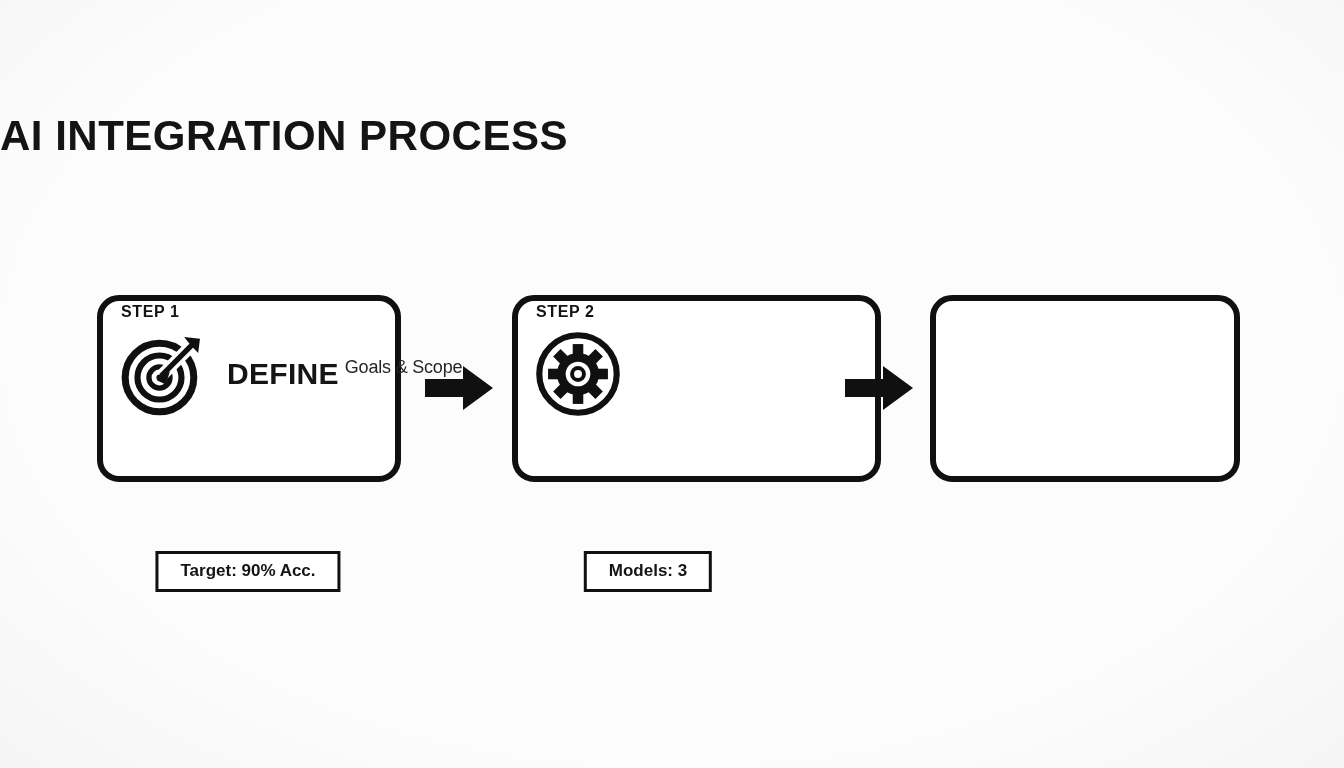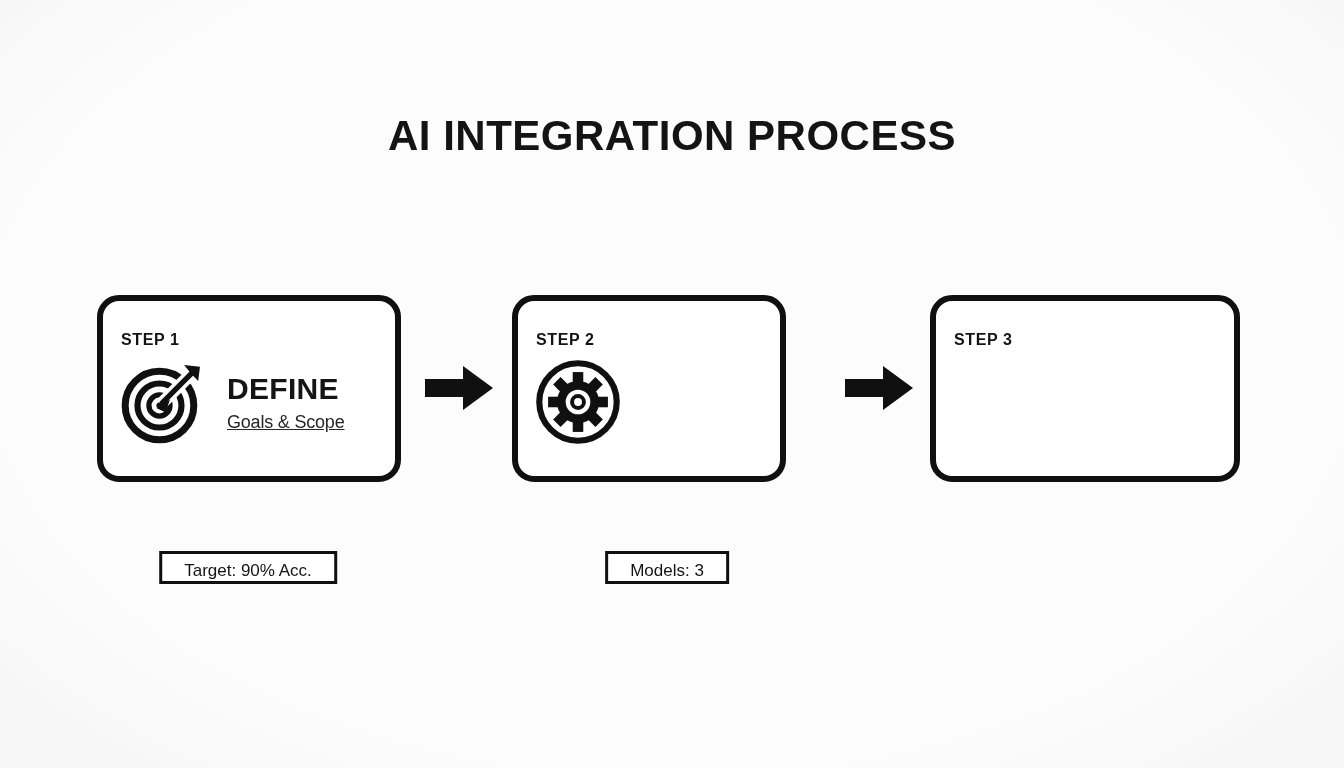--- a/index.html
+++ b/index.html
@@ -9,94 +9,93 @@
     background: #fafafa;
     color: #111;
     position: relative;
     overflow: hidden;
   }
   .stage { position: absolute; inset: 0; background: radial-gradient(ellipse at 50% 45%, #fcfcfc 70%, #f5f5f5 100%); }
 
   .title {
     position: absolute;
     top: 112px; left: 0; width: 100%;
-    text-align: center;
+    text-align: left;
     font-size: 42px;
     font-weight: 800;
     letter-spacing: 0.5px;
     color: #141414;
   }
 
   .card {
     position: absolute;
     top: 295px;
     height: 187px;
     background: #fff;
     border: 6px solid #101010;
     border-radius: 22px;
-    padding: 28px 14px;
+    padding: 0 14px;
   }
   .card.c1 { left: 97px;  width: 304px; }
-  .card.c2 { left: 512px; width: 274px; }
+  .card.c2 { left: 512px; width: 369px; }
   .card.c3 { left: 930px; width: 310px; }
 
   .step-label {
     font-size: 16px;
     font-weight: 700;
     letter-spacing: 0.6px;
     margin: 2px 0 0 4px;
     color: #141414;
   }
 
   .card-body {
     display: flex;
     align-items: center;
     gap: 20px;
     margin-top: 7px;
     margin-left: 2px;
   }
   .icon-wrap { width: 88px; height: 92px; flex: 0 0 auto; }
   .icon-wrap svg { width: 100%; height: 100%; display: block; }
 
-  .txt { display: flex; flex-direction: column; gap: 6px; min-width: 0; }
+  .txt { display: flex; gap: 6px; min-width: 0; }
   .step-name {
     font-size: 30px;
     font-weight: 800;
     letter-spacing: 0.3px;
     color: #151515;
     white-space: nowrap;
   }
   .step-sub {
     font-size: 18px;
     font-weight: 400;
     letter-spacing: -0.2px;
     color: #262626;
     white-space: nowrap;
-    text-decoration: underline;
   }
 
   .flow-arrow { position: absolute; top: 365px; width: 68px; height: 46px; }
   .flow-arrow.a1 { left: 425px; }
   .flow-arrow.a2 { left: 845px; }
   .flow-arrow svg { width: 100%; height: 100%; display: block; }
 
   .metric {
     position: absolute;
     top: 551px;
     transform: translateX(-50%);
     background: #fff;
     border: 3px solid #101010;
-    padding: 7px 22px 0 22px;
+    padding: 7px 22px 8px 22px;
     font-size: 17px;
-    font-weight: 400;
+    font-weight: 700;
     white-space: nowrap;
     color: #141414;
   }
   .metric.m1 { left: 248px; }
-  .metric.m2 { left: 667px; }
+  .metric.m2 { left: 648px; }
   .metric.m3 { left: 1087px; }
 </style>
 </head>
 <body>
 
 <div class="stage">
 
   <div class="title">AI INTEGRATION PROCESS</div>
 
   <div class="card c1">
@@ -156,19 +155,18 @@
     </div>
   </div>
 
   <div class="flow-arrow a2">
     <svg viewBox="0 0 68 46">
       <polygon points="0,14 38,14 38,1 68,23 38,45 38,32 0,32" fill="#101010"></polygon>
     </svg>
   </div>
 
   <div class="card c3">
-    <div class="step-label">STEP 3</div>
   </div>
 
   <div class="metric m1">Target: 90% Acc.</div>
   <div class="metric m2">Models: 3</div>
 
 </div>
 
 </body></html>

